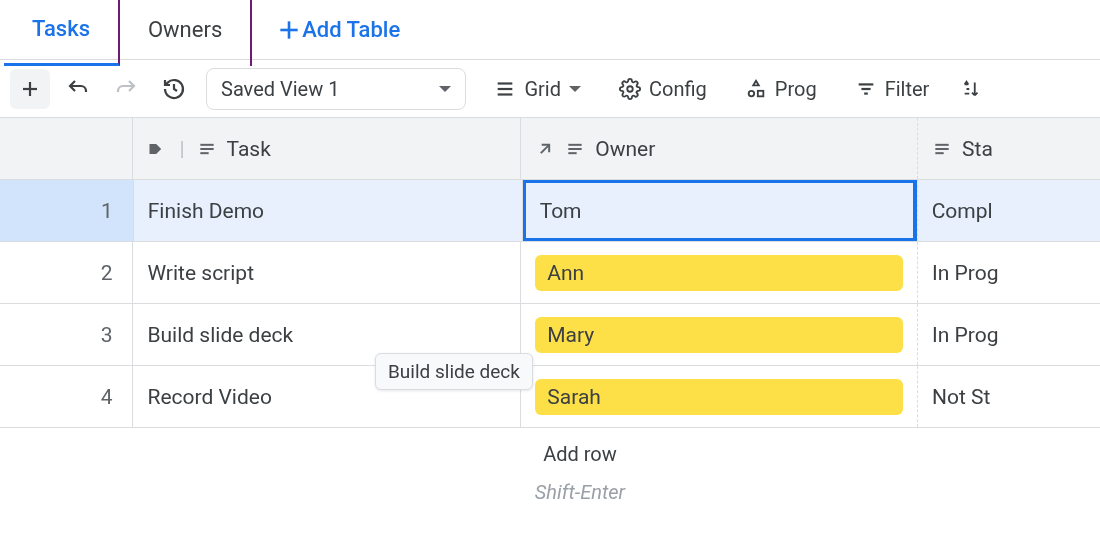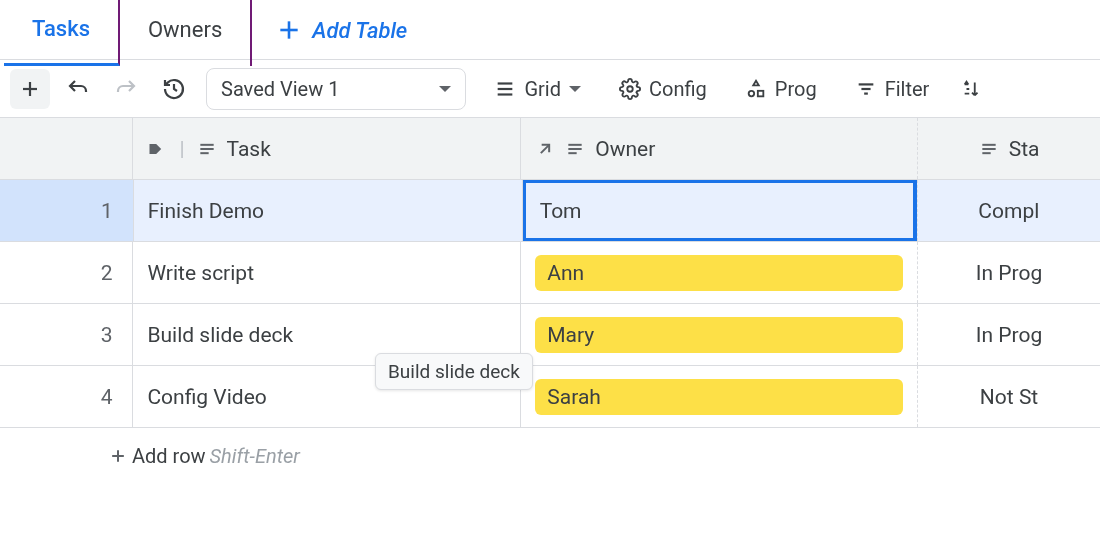--- a/index.html
+++ b/index.html
@@ -2,21 +2,21 @@
 <html><head>
   <meta charset="utf-8">
   <style>
     * { margin: 0; padding: 0; box-sizing: border-box; }
     body { font-family: 'Google Sans', Roboto, -apple-system, Arial, sans-serif; font-size: 20px; color: #202124; background: #fff; width: 1100px; height: 544px; overflow: hidden; }
 
     
     .tabs-bar { display: flex; align-items: center; border-bottom: 1px solid #dadce0; height: 60px; padding-left: 4px; }
     .tab { display: flex; align-items: center; padding: 0 28px; height: 72px; font-size: 22px; cursor: pointer; border-right: 2px solid #701a75; color: #3c4043; }
     .tab.active { color: #1a73e8; font-weight: 500; border-bottom: 3px solid #1a73e8; margin-bottom: -1px; }
-    .add-table { display: flex; align-items: flex-end; gap: 10px; padding: 0 24px; color: #1a73e8; font-size: 22px; font-weight: 500; cursor: pointer; font-style: italic; }
+    .add-table { display: flex; align-items: flex-start; padding: 0 24px; color: #1a73e8; font-size: 22px; font-weight: 500; cursor: pointer; }
     .add-table svg { width: 26px; height: 26px; }
 
     
     .toolbar { display: flex; align-items: center; gap: 8px; height: 58px; border-bottom: 1px solid #dadce0; padding: 0 10px; }
     .icon-btn { width: 40px; height: 40px; display: flex; align-items: center; justify-content: center; border-radius: 6px; cursor: pointer; color: #3c4043; }
     .icon-btn.boxed { background: #f1f3f4; }
     .icon-btn.disabled { color: #bdc1c6; cursor: default; }
     .icon-btn svg { width: 24px; height: 24px; }
     .view-dropdown { display: flex; align-items: center; gap: 10px; border: 1px solid #dadce0; border-radius: 8px; padding: 0 14px; height: 42px; cursor: pointer; font-size: 20px; color: #3c4043; margin-left: 4px; }
     .view-dropdown .spacer { width: 80px; }
@@ -25,34 +25,34 @@
     .caret-down { width: 0; height: 0; border-left: 6px solid transparent; border-right: 6px solid transparent; border-top: 6px solid #5f6368; }
 
     
     .table-wrap { position: relative; }
     .row { display: flex; height: 62px; border-bottom: 1px solid #dadce0; }
     .header-row { background: #f1f3f4; }
     .cell { display: flex; align-items: center; padding: 0 14px; border-right: 1px solid #dadce0; font-size: 21px; color: #3c4043; overflow: hidden; white-space: nowrap; }
     .cell.num { width: 145px; justify-content: flex-end; padding-right: 20px; color: #5f6368; }
     .cell.task { width: 430px; }
     .cell.owner { width: 440px; position: relative; border-right-style: dashed; }
-    .cell.status { width: 200px; border-right: none; justify-content: center; }
+    .cell.status { width: 200px; border-right: none; }
 
     .header-row .cell { gap: 10px; color: #3c4043; font-weight: 400; }
     .header-row svg { width: 20px; height: 20px; color: #5f6368; }
 
     .row.selected { background: #e8f0fe; }
     .row.selected .cell.num { background: #d2e3fc; }
 
     .cell.owner.selected-cell { padding: 0; }
     .cell.owner.selected-cell .inner-sel { border: 3px solid #1a73e8; border-right-width: 4px; width: 100%; height: 100%; display: flex; align-items: center; padding: 0 14px; }
 
     .chip { background: #fde047; border-radius: 6px; padding: 6px 12px; display: inline-block; width: 100%; }
 
-    .add-row { display: flex; align-items: center; height: 56px; padding-left: 108px; gap: 4px; font-size: 20px; color: #3c4043; cursor: pointer; }
+    .add-row { display: flex; align-items: center; height: 56px; padding-left: 60px; gap: 14px; font-size: 20px; color: #3c4043; cursor: pointer; flex-direction: column; }
     .add-row .hint { color: #9aa0a6; font-style: italic; }
     .add-row svg { width: 20px; height: 20px; color: #5f6368; }
 
     .tooltip { position: absolute; background: #f8f9fa; border: 1px solid #dadce0; border-radius: 6px; padding: 6px 12px; font-size: 19px; color: #3c4043; box-shadow: 0 1px 3px rgba(0,0,0,0.1); pointer-events: none; z-index: 10; }
   </style>
 </head>
 <body>
 
 <div class="tabs-bar">
   <div class="tab active">Tasks</div>
@@ -204,21 +204,21 @@
     <div class="cell num">3</div>
     <div class="cell task">Build slide deck</div>
     <div class="cell owner">
       <span class="chip">Mary</span>
     </div>
     <div class="cell status">In Prog</div>
   </div>
 
   <div class="row">
     <div class="cell num">4</div>
-    <div class="cell task">Config Video</div>
+    <div class="cell task">Record Video</div>
     <div class="cell owner">
       <span class="chip">Sarah</span>
     </div>
     <div class="cell status">Not St</div>
   </div>
 
   <div class="add-row">
     <svg viewBox="0 0 24 24" fill="none" stroke="#5f6368" stroke-width="2.4">
         <line x1="12" y1="5" x2="12" y2="19"></line>
         <line x1="5" y1="12" x2="19" y2="12"></line>

